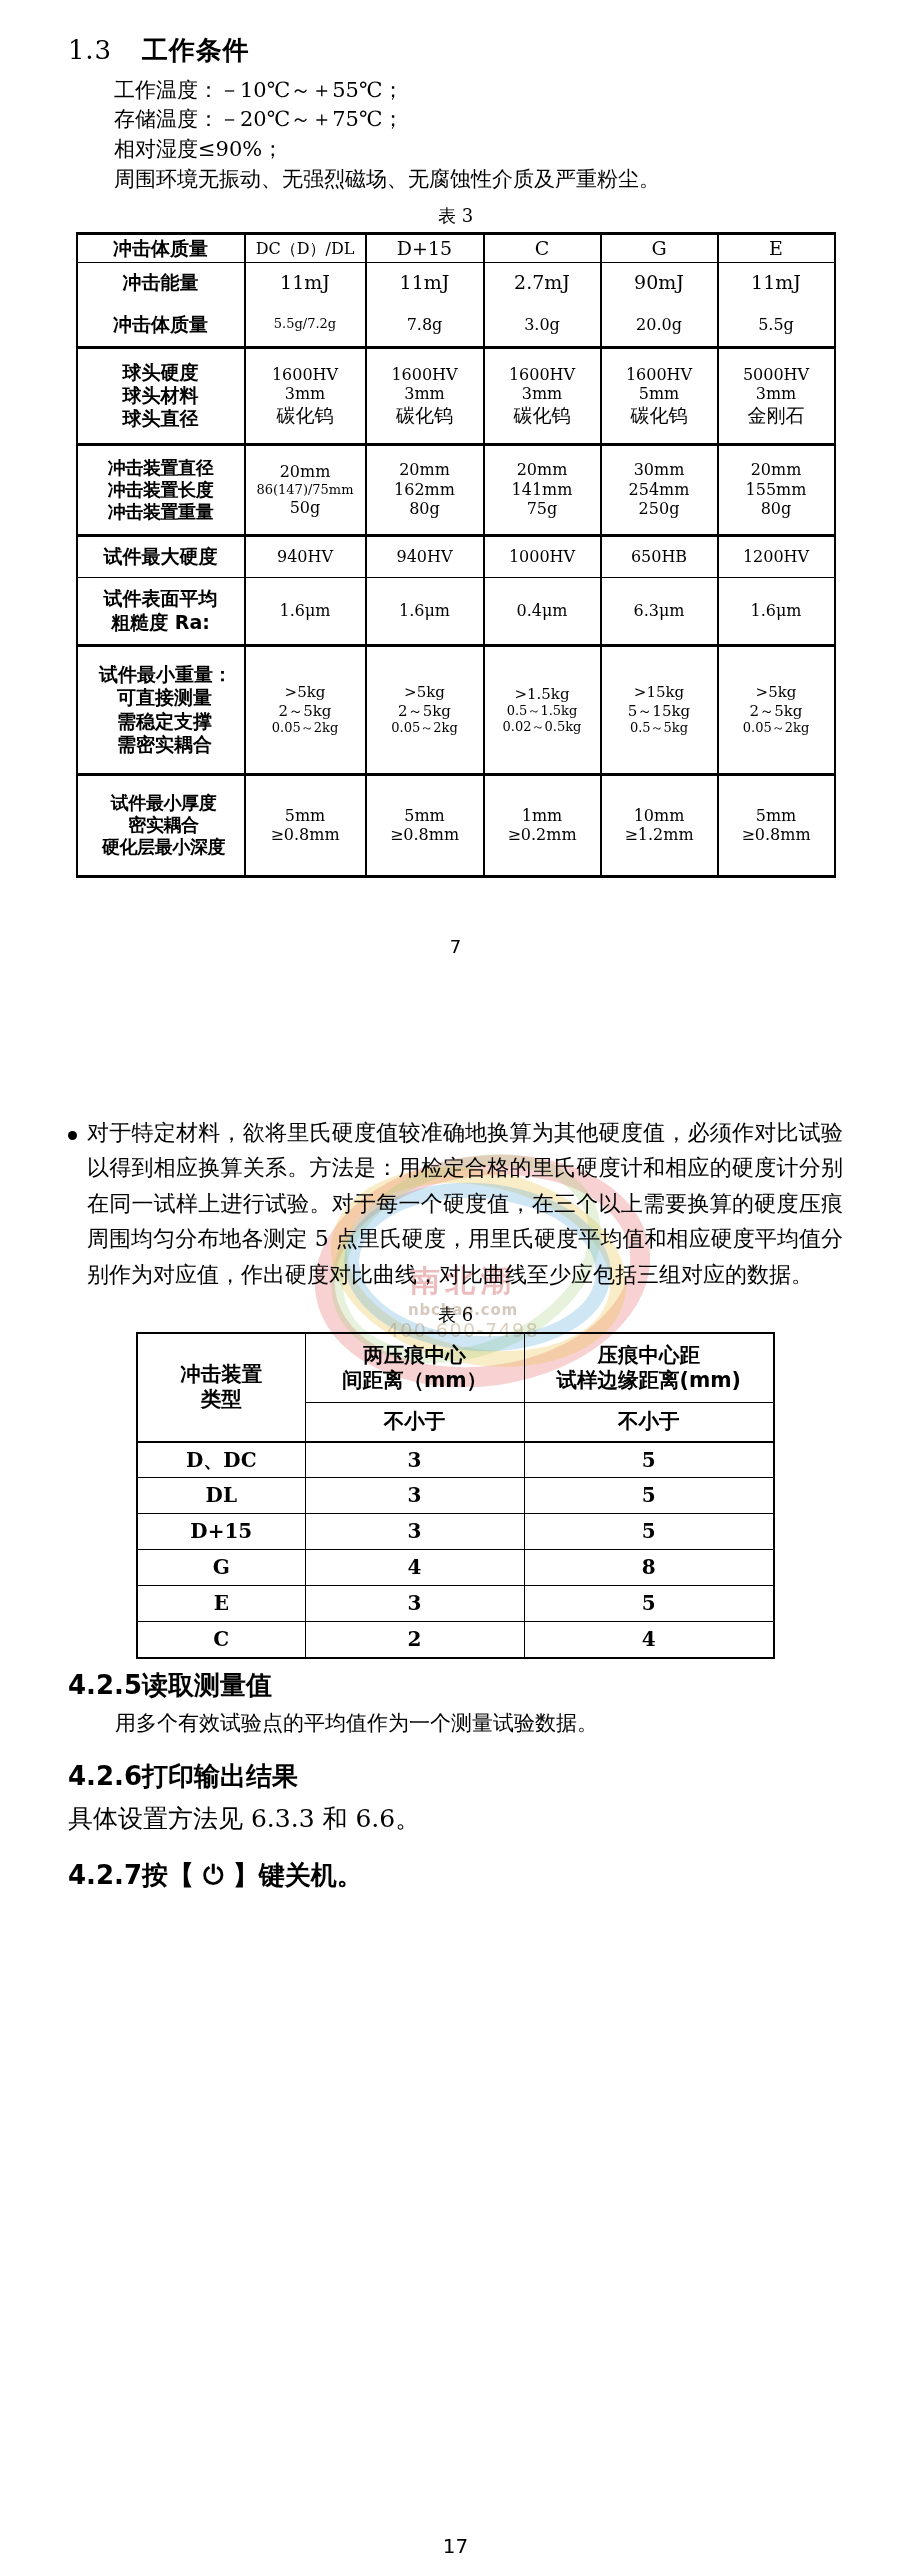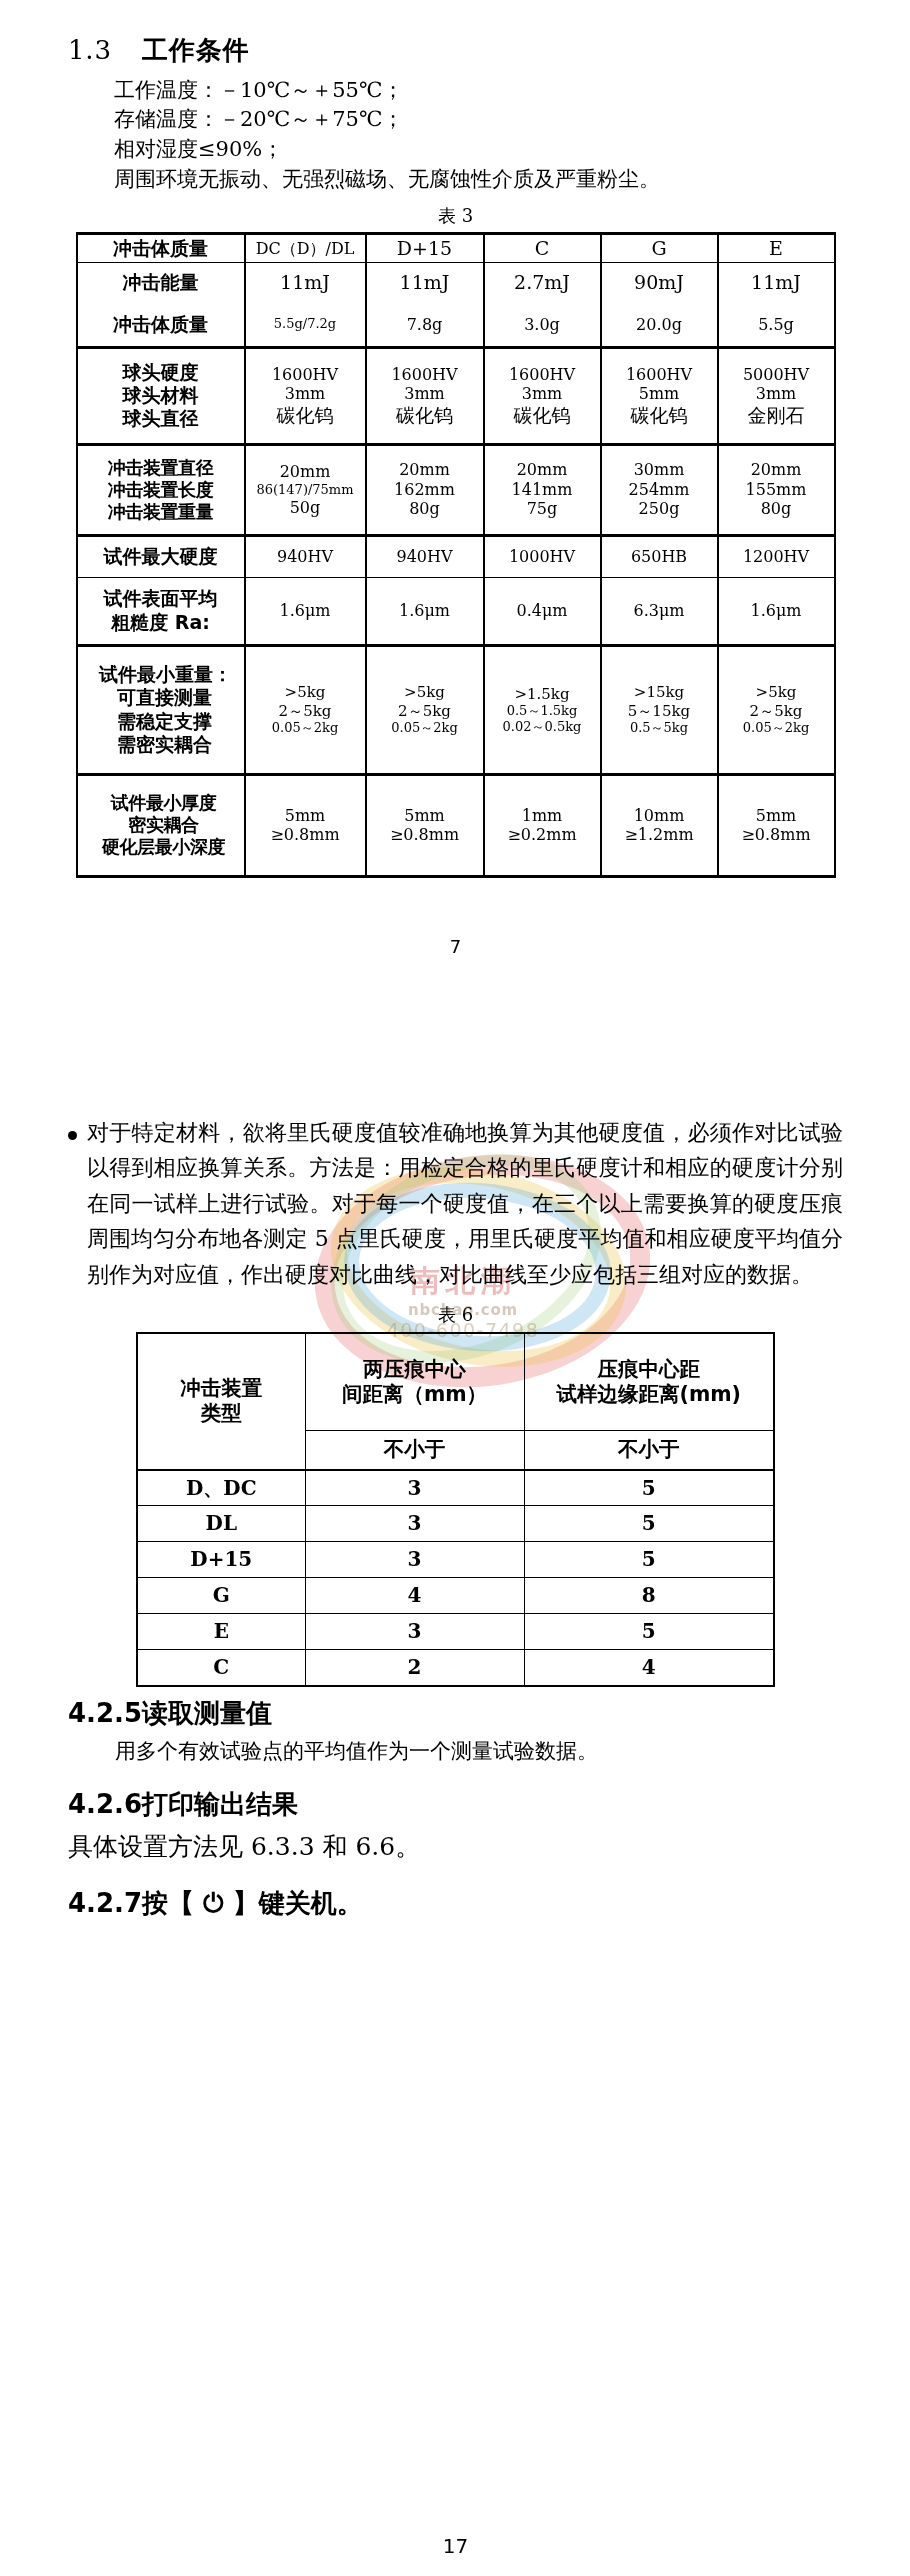--- a/index.html
+++ b/index.html
@@ -530,21 +530,21 @@
 
     <div class="caption" style="margin-top:10.6px">表 6</div>
 
     <table class="t6">
       <colgroup>
         <col style="width:168px">
         <col style="width:219px">
         <col style="width:250px">
       </colgroup>
       <tbody>
-          <tr style="height:98px">
+          <tr style="height:70px">
         <td class="hd" rowspan="2">
           <span class="stack">
             <span>冲击装置</span>
             <span>类型</span>
           </span>
         </td>
         <td class="hd">
           <span class="stack">
             <span>两压痕中心</span>
             <span>间距离（mm）</span>

